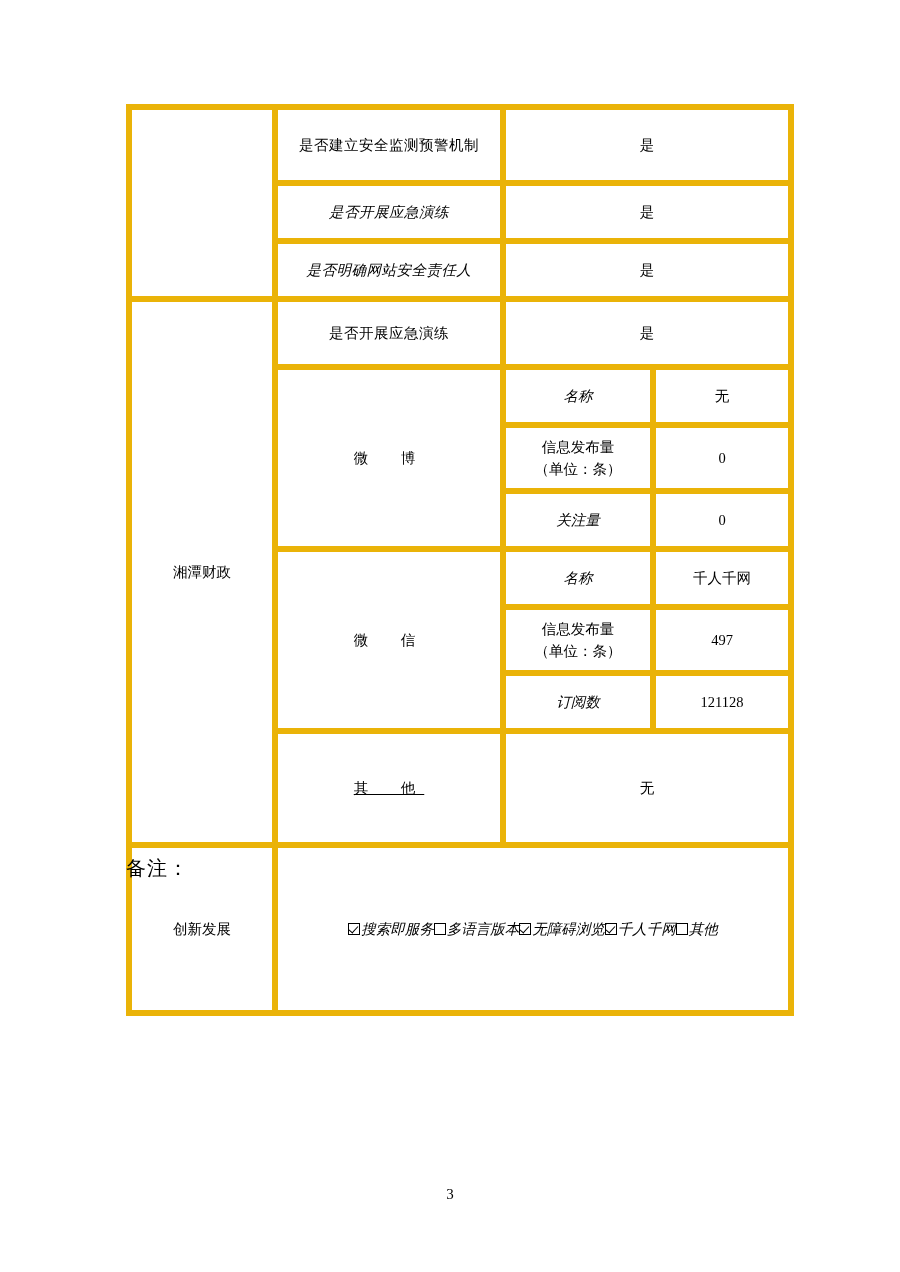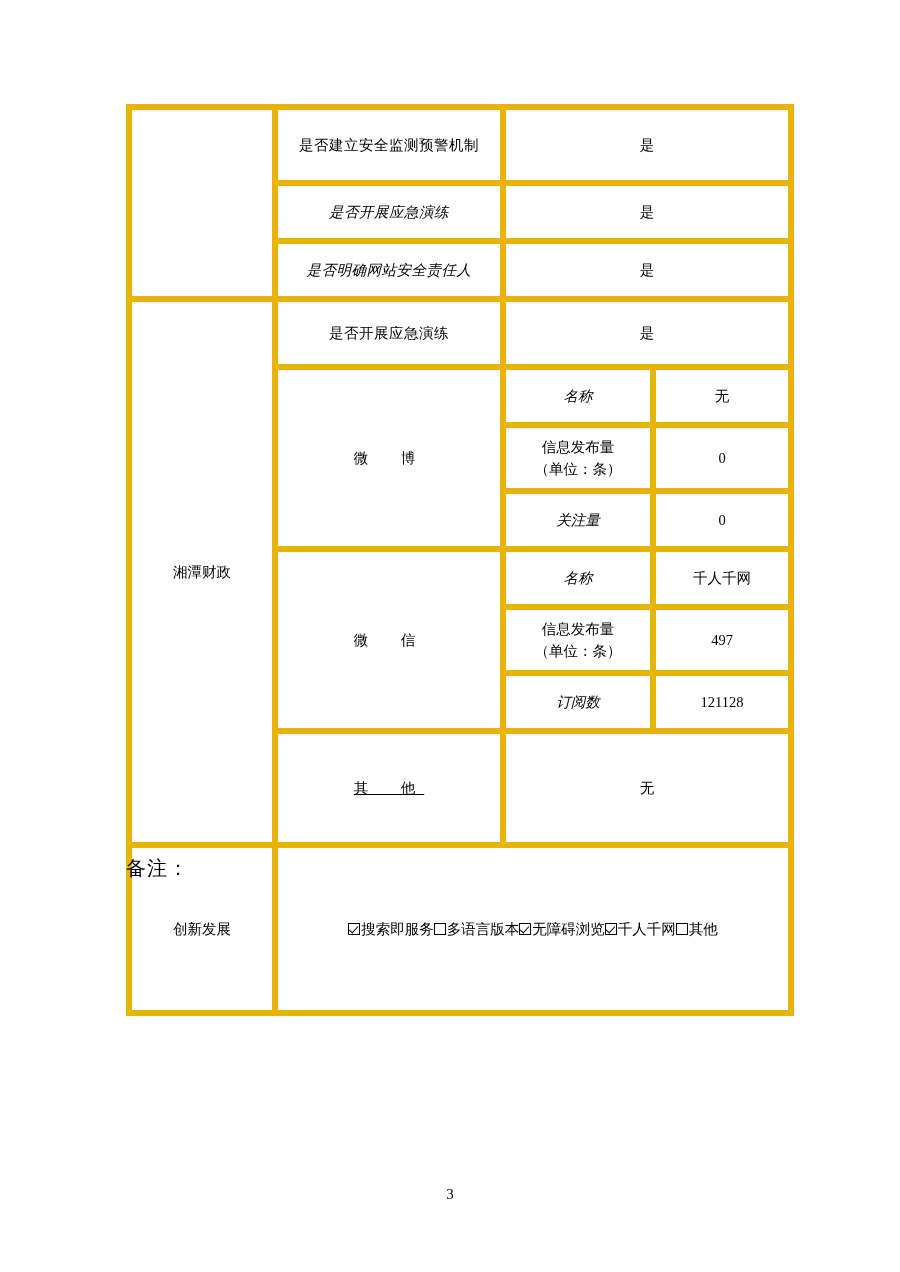--- a/index.html
+++ b/index.html
@@ -49,20 +49,21 @@
   .tall-1 { height: 58px; }
   .tall-2 { height: 40px; font-style: italic; }
   .tall-3 { height: 48px; }
   .tall-4 { height: 50px; }
   .tall-innov { height: 150px; }
   .tall-other { height: 96px; text-decoration: underline; }
 
   .innov-line {
     font-size: 14.5px;
     white-space: nowrap;
+    font-style: italic;
   }
   .cb {
     display: inline-block;
     width: 12px;
     height: 12px;
     border: 1.3px solid #000;
     position: relative;
     vertical-align: -1px;
     margin-right: 1px;
     box-sizing: border-box;

